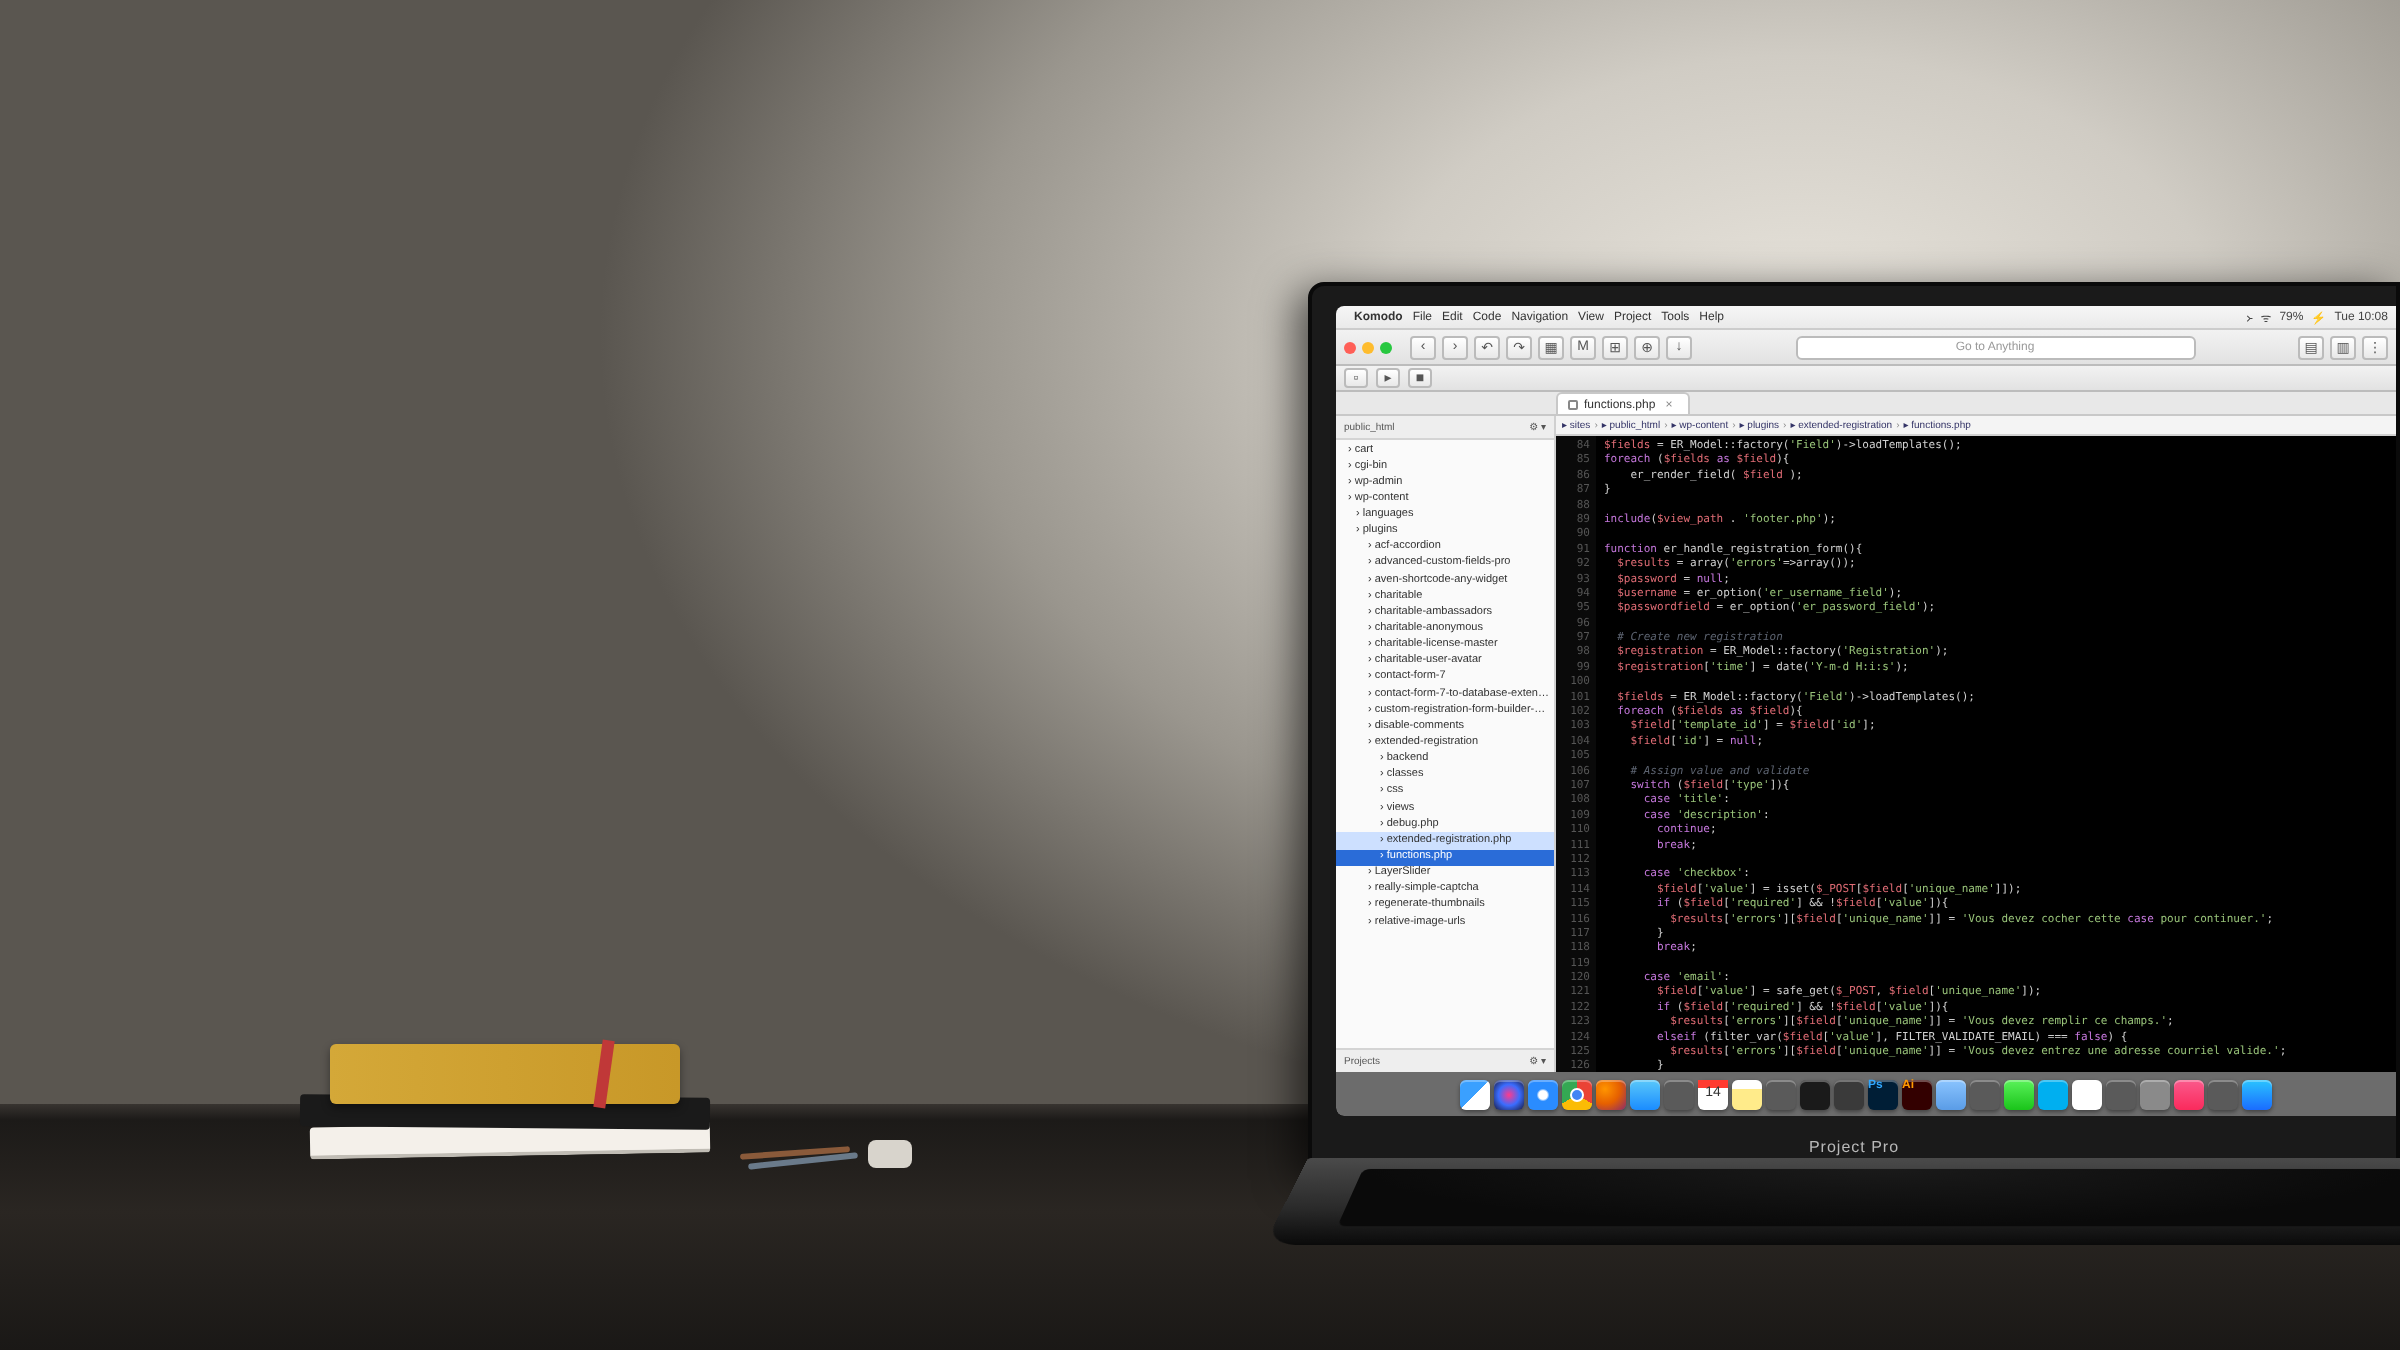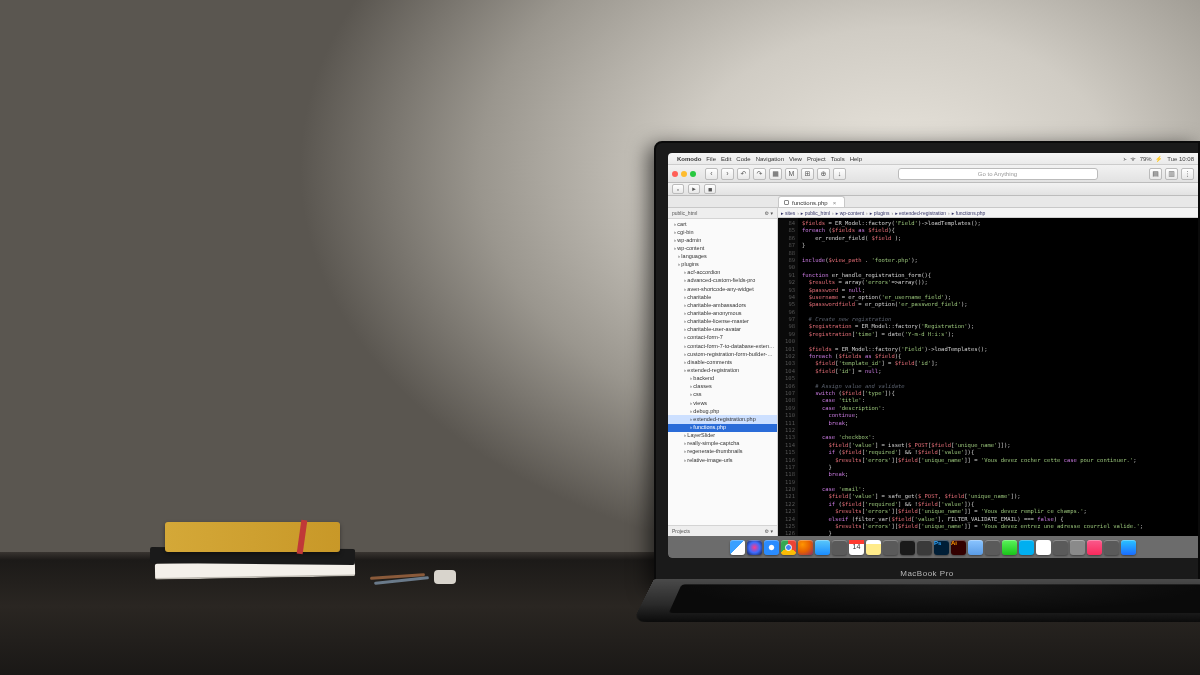--- a/index.html
+++ b/index.html
@@ -125,21 +125,21 @@
     <div class="nb3"></div>
 </div>
 <div class="pencils">
     <span></span>
     <span></span>
   </div>
 <div class="eraser"></div>
 
 <div class="laptop">
   <div class="lid">
-    <div class="bezel-logo">MacBook Pro</div>
+    <div class="bezel-logo">Project Pro</div>
     <div class="screen">
 
       <div class="menubar">
         <span class="apple"></span>
         <span style="font-weight:600">Komodo</span>
         <span id="menuitems"><span style="margin-right: 5px;">File</span><span style="margin-right: 5px;">Edit</span><span style="margin-right: 5px;">Code</span><span style="margin-right: 5px;">Navigation</span><span style="margin-right: 5px;">View</span><span style="margin-right: 5px;">Project</span><span style="margin-right: 5px;">Tools</span><span style="margin-right: 5px;">Help</span></span>
         <div class="right" id="menuright">
             <span>᚛</span>
             <span>ᯤ</span>
             <span>79%</span>

